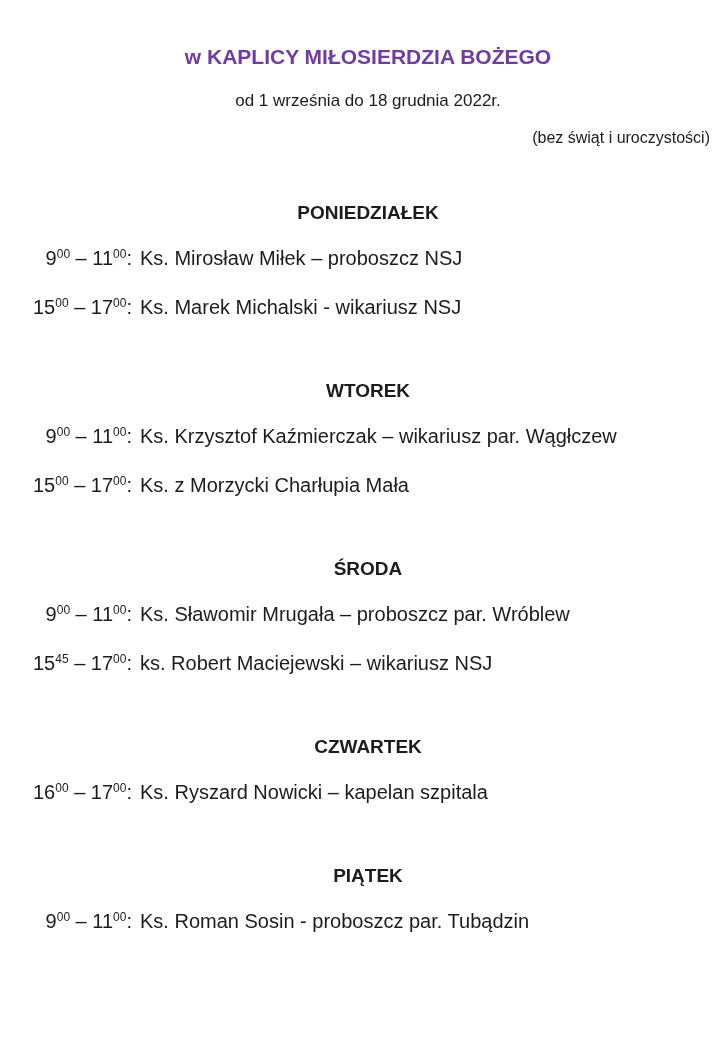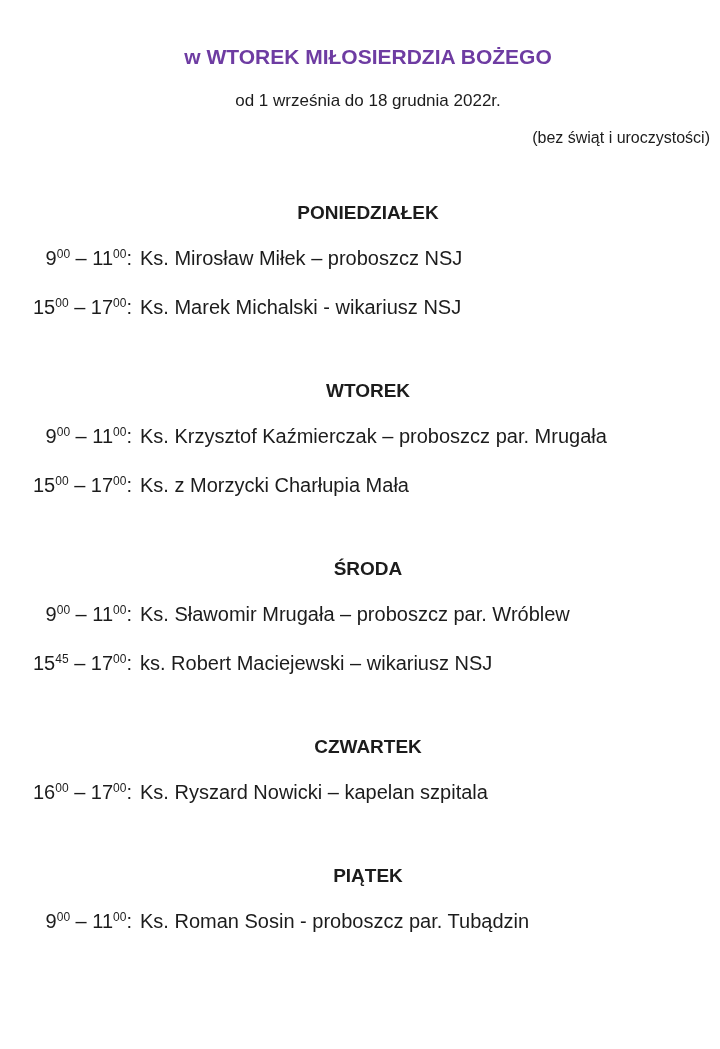--- a/index.html
+++ b/index.html
@@ -71,42 +71,42 @@
     position:relative;
     top:-7px;
     letter-spacing:0;
   }
   .who{margin-left:8px;}
 </style>
 </head>
 <body>
 
 <div class="doc">
-  <div class="subtitle">w WTOREK MIŁOSIERDZIA BOŻEGO</div>
+  <div class="subtitle">w KAPLICY MIŁOSIERDZIA BOŻEGO</div>
   <div class="date-range">od 1 września do 18 grudnia 2022r.</div>
   <div class="note">(bez świąt i uroczystości)</div>
   <div id="schedule">
   <section class="day">
     <h2 class="day-title">PONIEDZIAŁEK</h2>
     <div class="entries">
   <p class="entry">
     <span class="time"><span>9</span><sup>00</sup><span> – </span><span>11</span><sup>00</sup><span>:</span></span><span class="who">Ks. Mirosław Miłek – proboszcz NSJ</span>
   </p>
 
   <p class="entry">
     <span class="time"><span>15</span><sup>00</sup><span> – </span><span>17</span><sup>00</sup><span>:</span></span><span class="who">Ks. Marek Michalski - wikariusz NSJ</span>
   </p>
 </div>
   </section>
 
   <section class="day">
     <h2 class="day-title">WTOREK</h2>
     <div class="entries">
   <p class="entry">
-    <span class="time"><span>9</span><sup>00</sup><span> – </span><span>11</span><sup>00</sup><span>:</span></span><span class="who">Ks. Krzysztof Kaźmierczak – proboszcz par. Mrugała</span>
+    <span class="time"><span>9</span><sup>00</sup><span> – </span><span>11</span><sup>00</sup><span>:</span></span><span class="who">Ks. Krzysztof Kaźmierczak – wikariusz par. Wągłczew</span>
   </p>
 
   <p class="entry">
     <span class="time"><span>15</span><sup>00</sup><span> – </span><span>17</span><sup>00</sup><span>:</span></span><span class="who">Ks. z Morzycki Charłupia Mała</span>
   </p>
 </div>
   </section>
 
   <section class="day">
     <h2 class="day-title">ŚRODA</h2>

